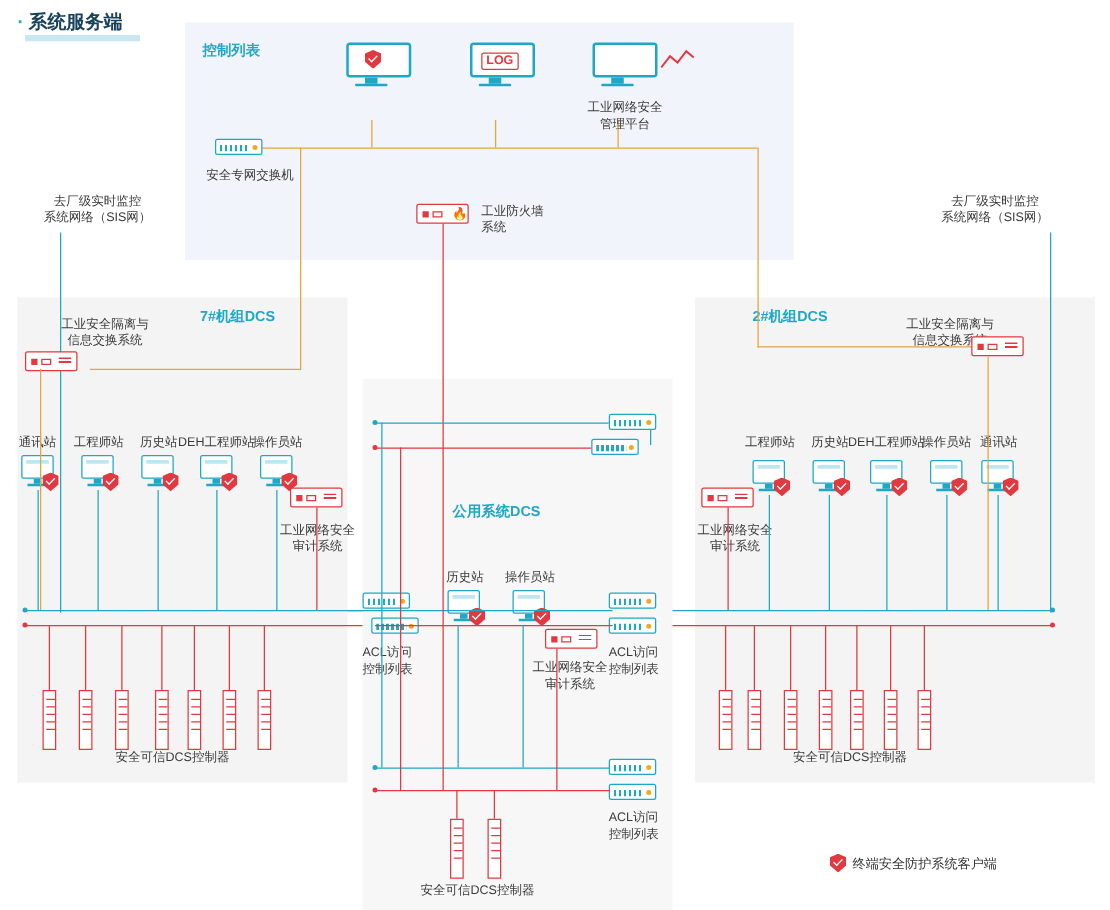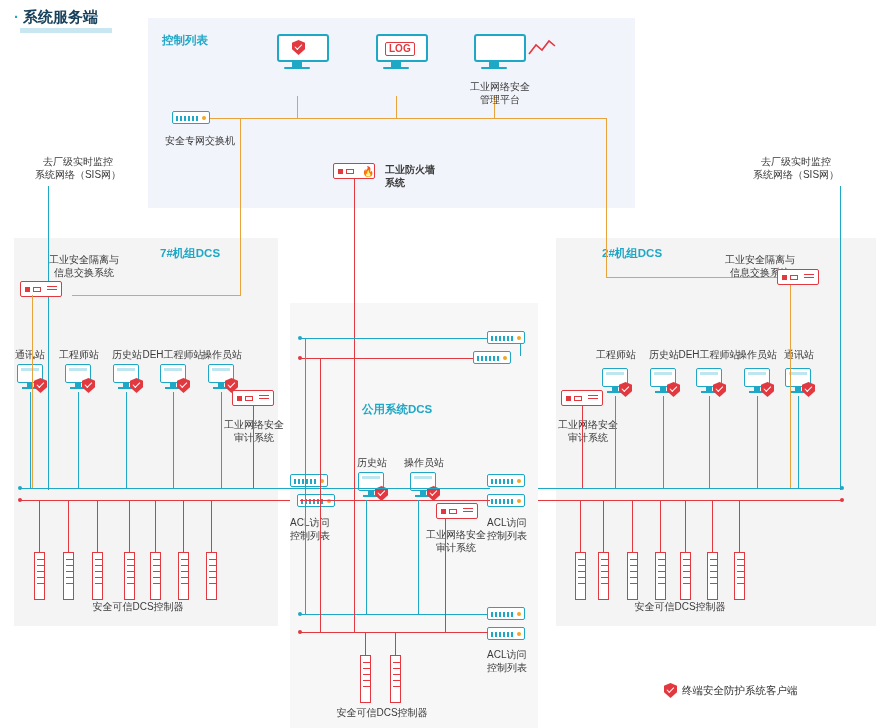--- a/index.html
+++ b/index.html
@@ -140,21 +140,21 @@
     <div class="dots"></div>
       <div class="led"></div>
   </div>
   <div class="lbl" style="left:155px;top:134px;width:90px;">安全专网交换机</div>
 
   <div class="fw" style="left:333px;top:163px;">
     <div class="sq sq1"></div>
       <div class="sq sq2"></div>
     <div class="flame">🔥</div>
   </div>
-  <div class="lbl left" style="left:385px;top:163px;width:90px;font-weight:bold;">工业防火墙
+  <div class="lbl left" style="left:385px;top:163px;width:90px;">工业防火墙
 系统</div>
 
   <div class="vline" style="left:354px;top:179px;height:170px;background:#e2383f;"></div>
 
   <div class="lbl" style="left:18px;top:155px;width:120px;">去厂级实时监控
 系统网络（SIS网）</div>
   <div class="lbl" style="left:736px;top:155px;width:120px;">去厂级实时监控
 系统网络（SIS网）</div>
 
   <div class="vline" style="left:48px;top:186px;height:304px;background:#1fa7c6;"></div>

